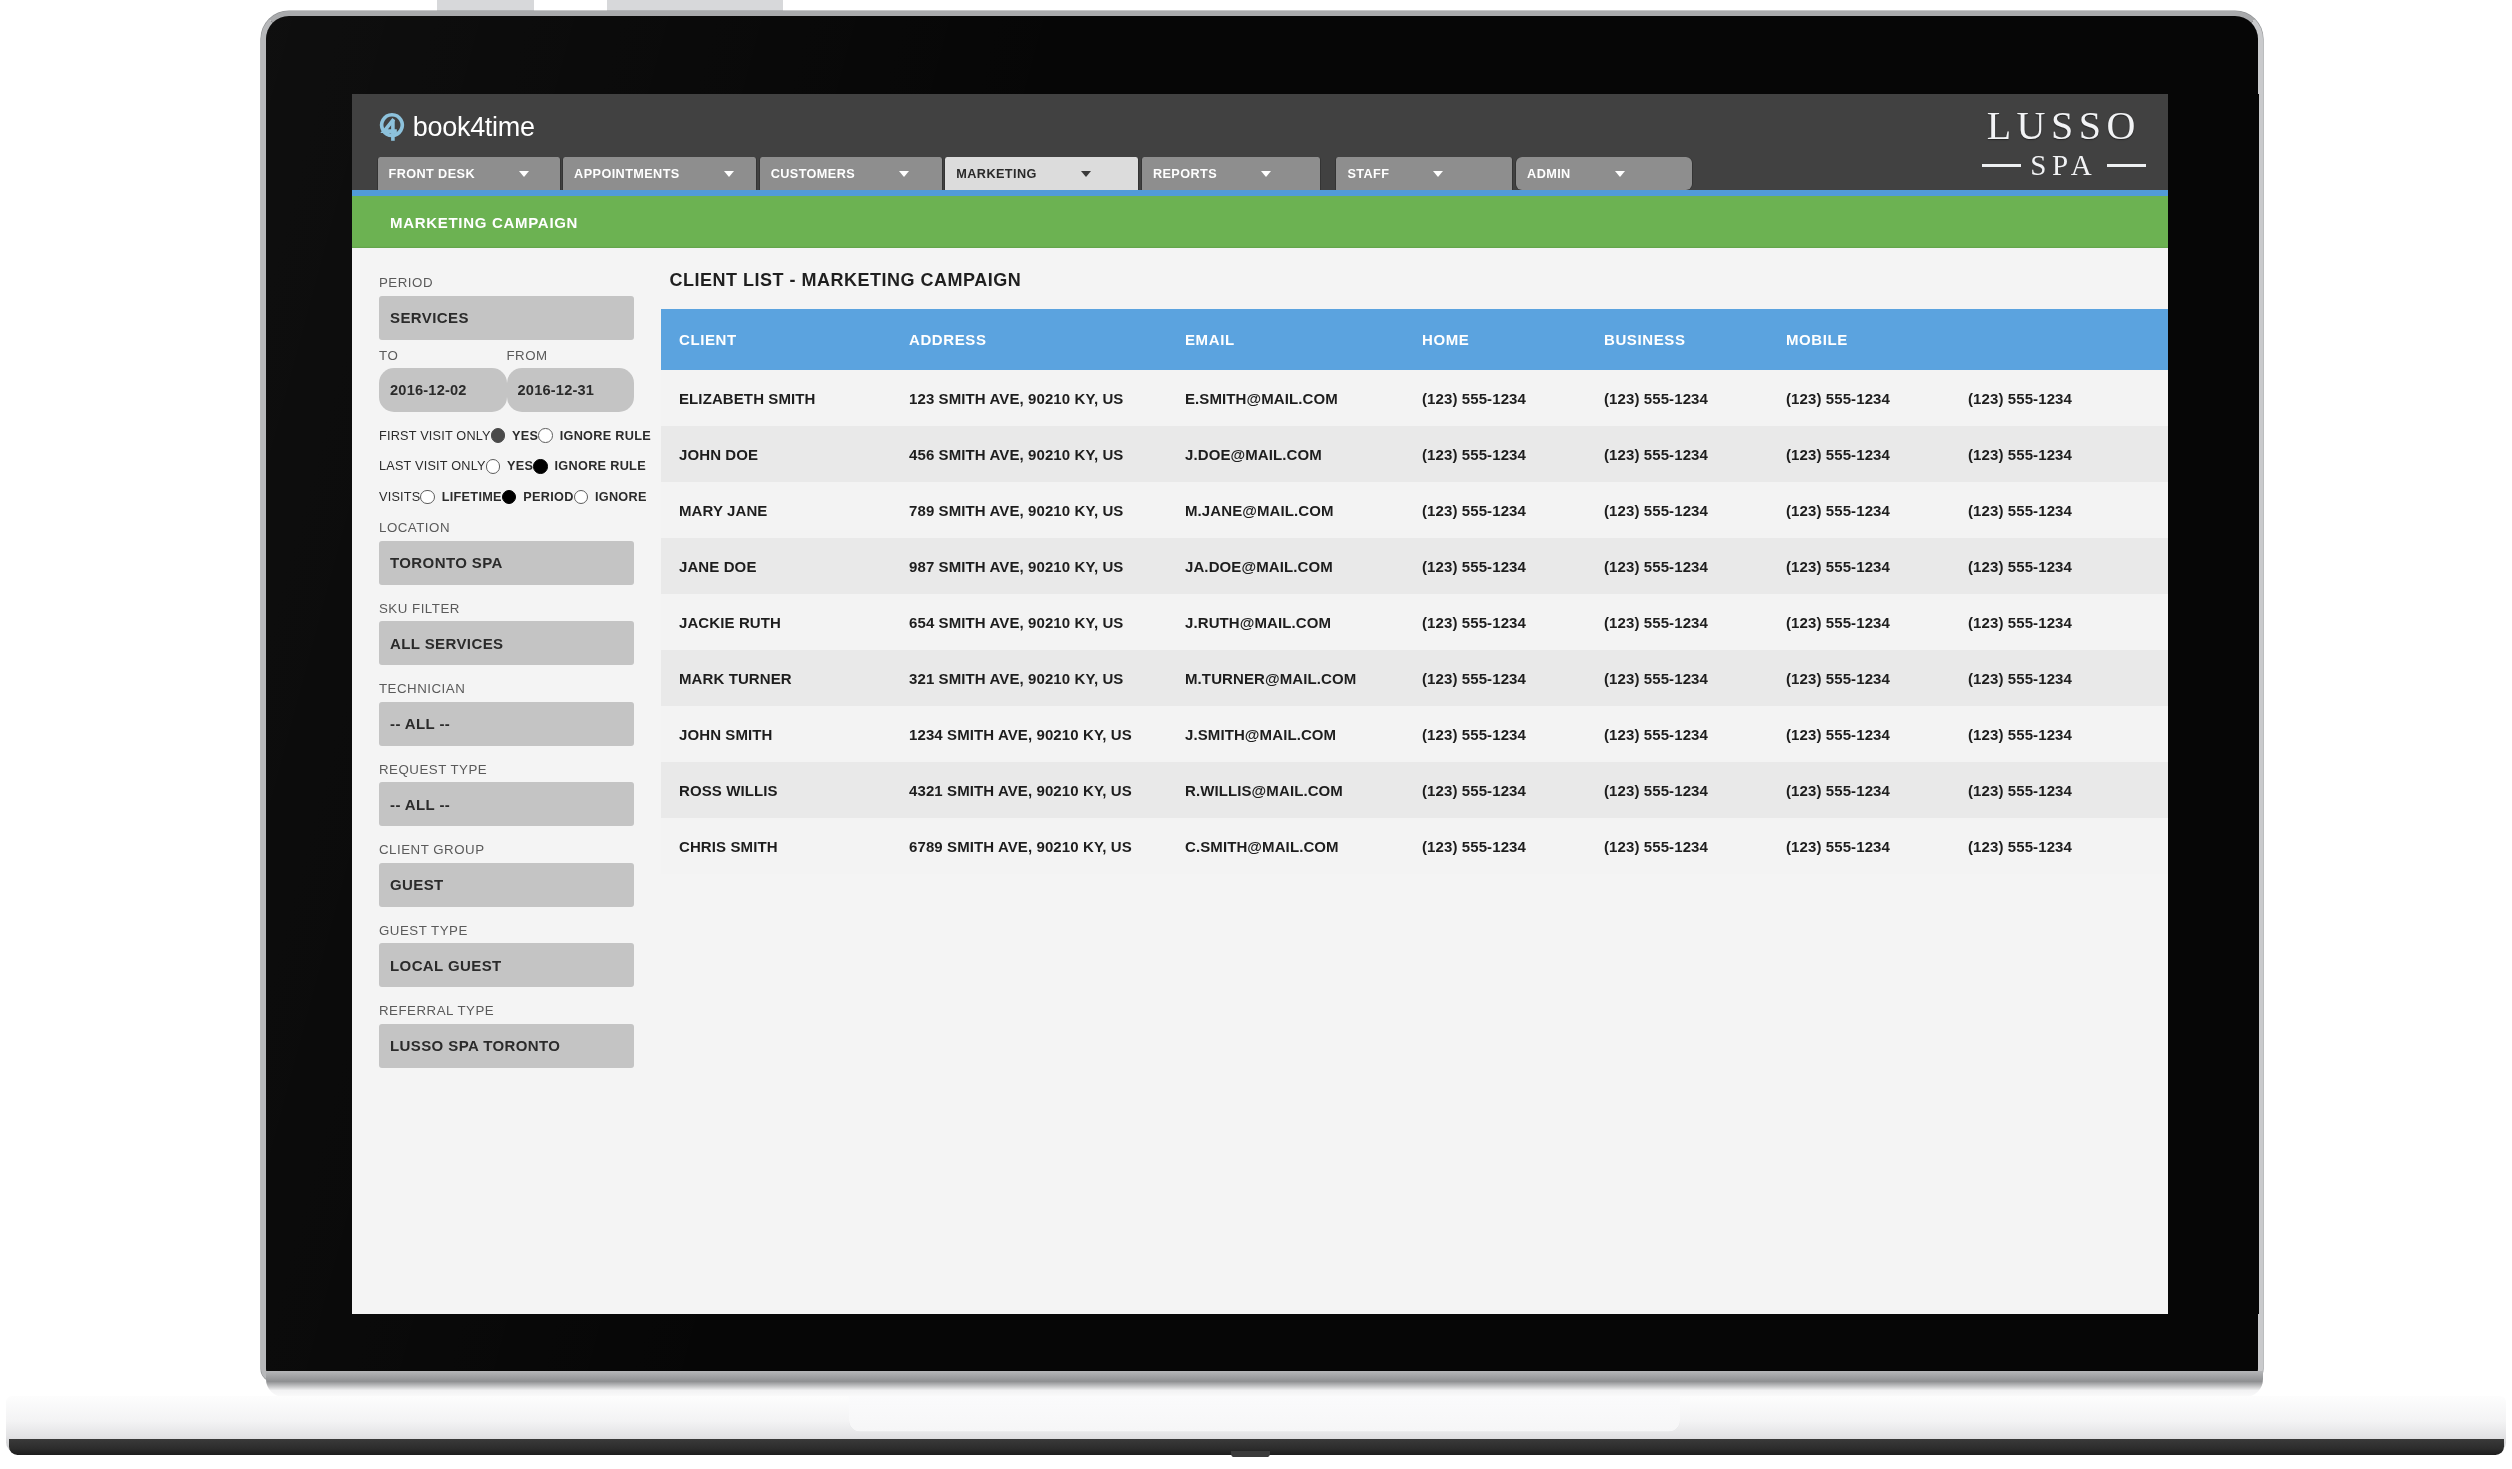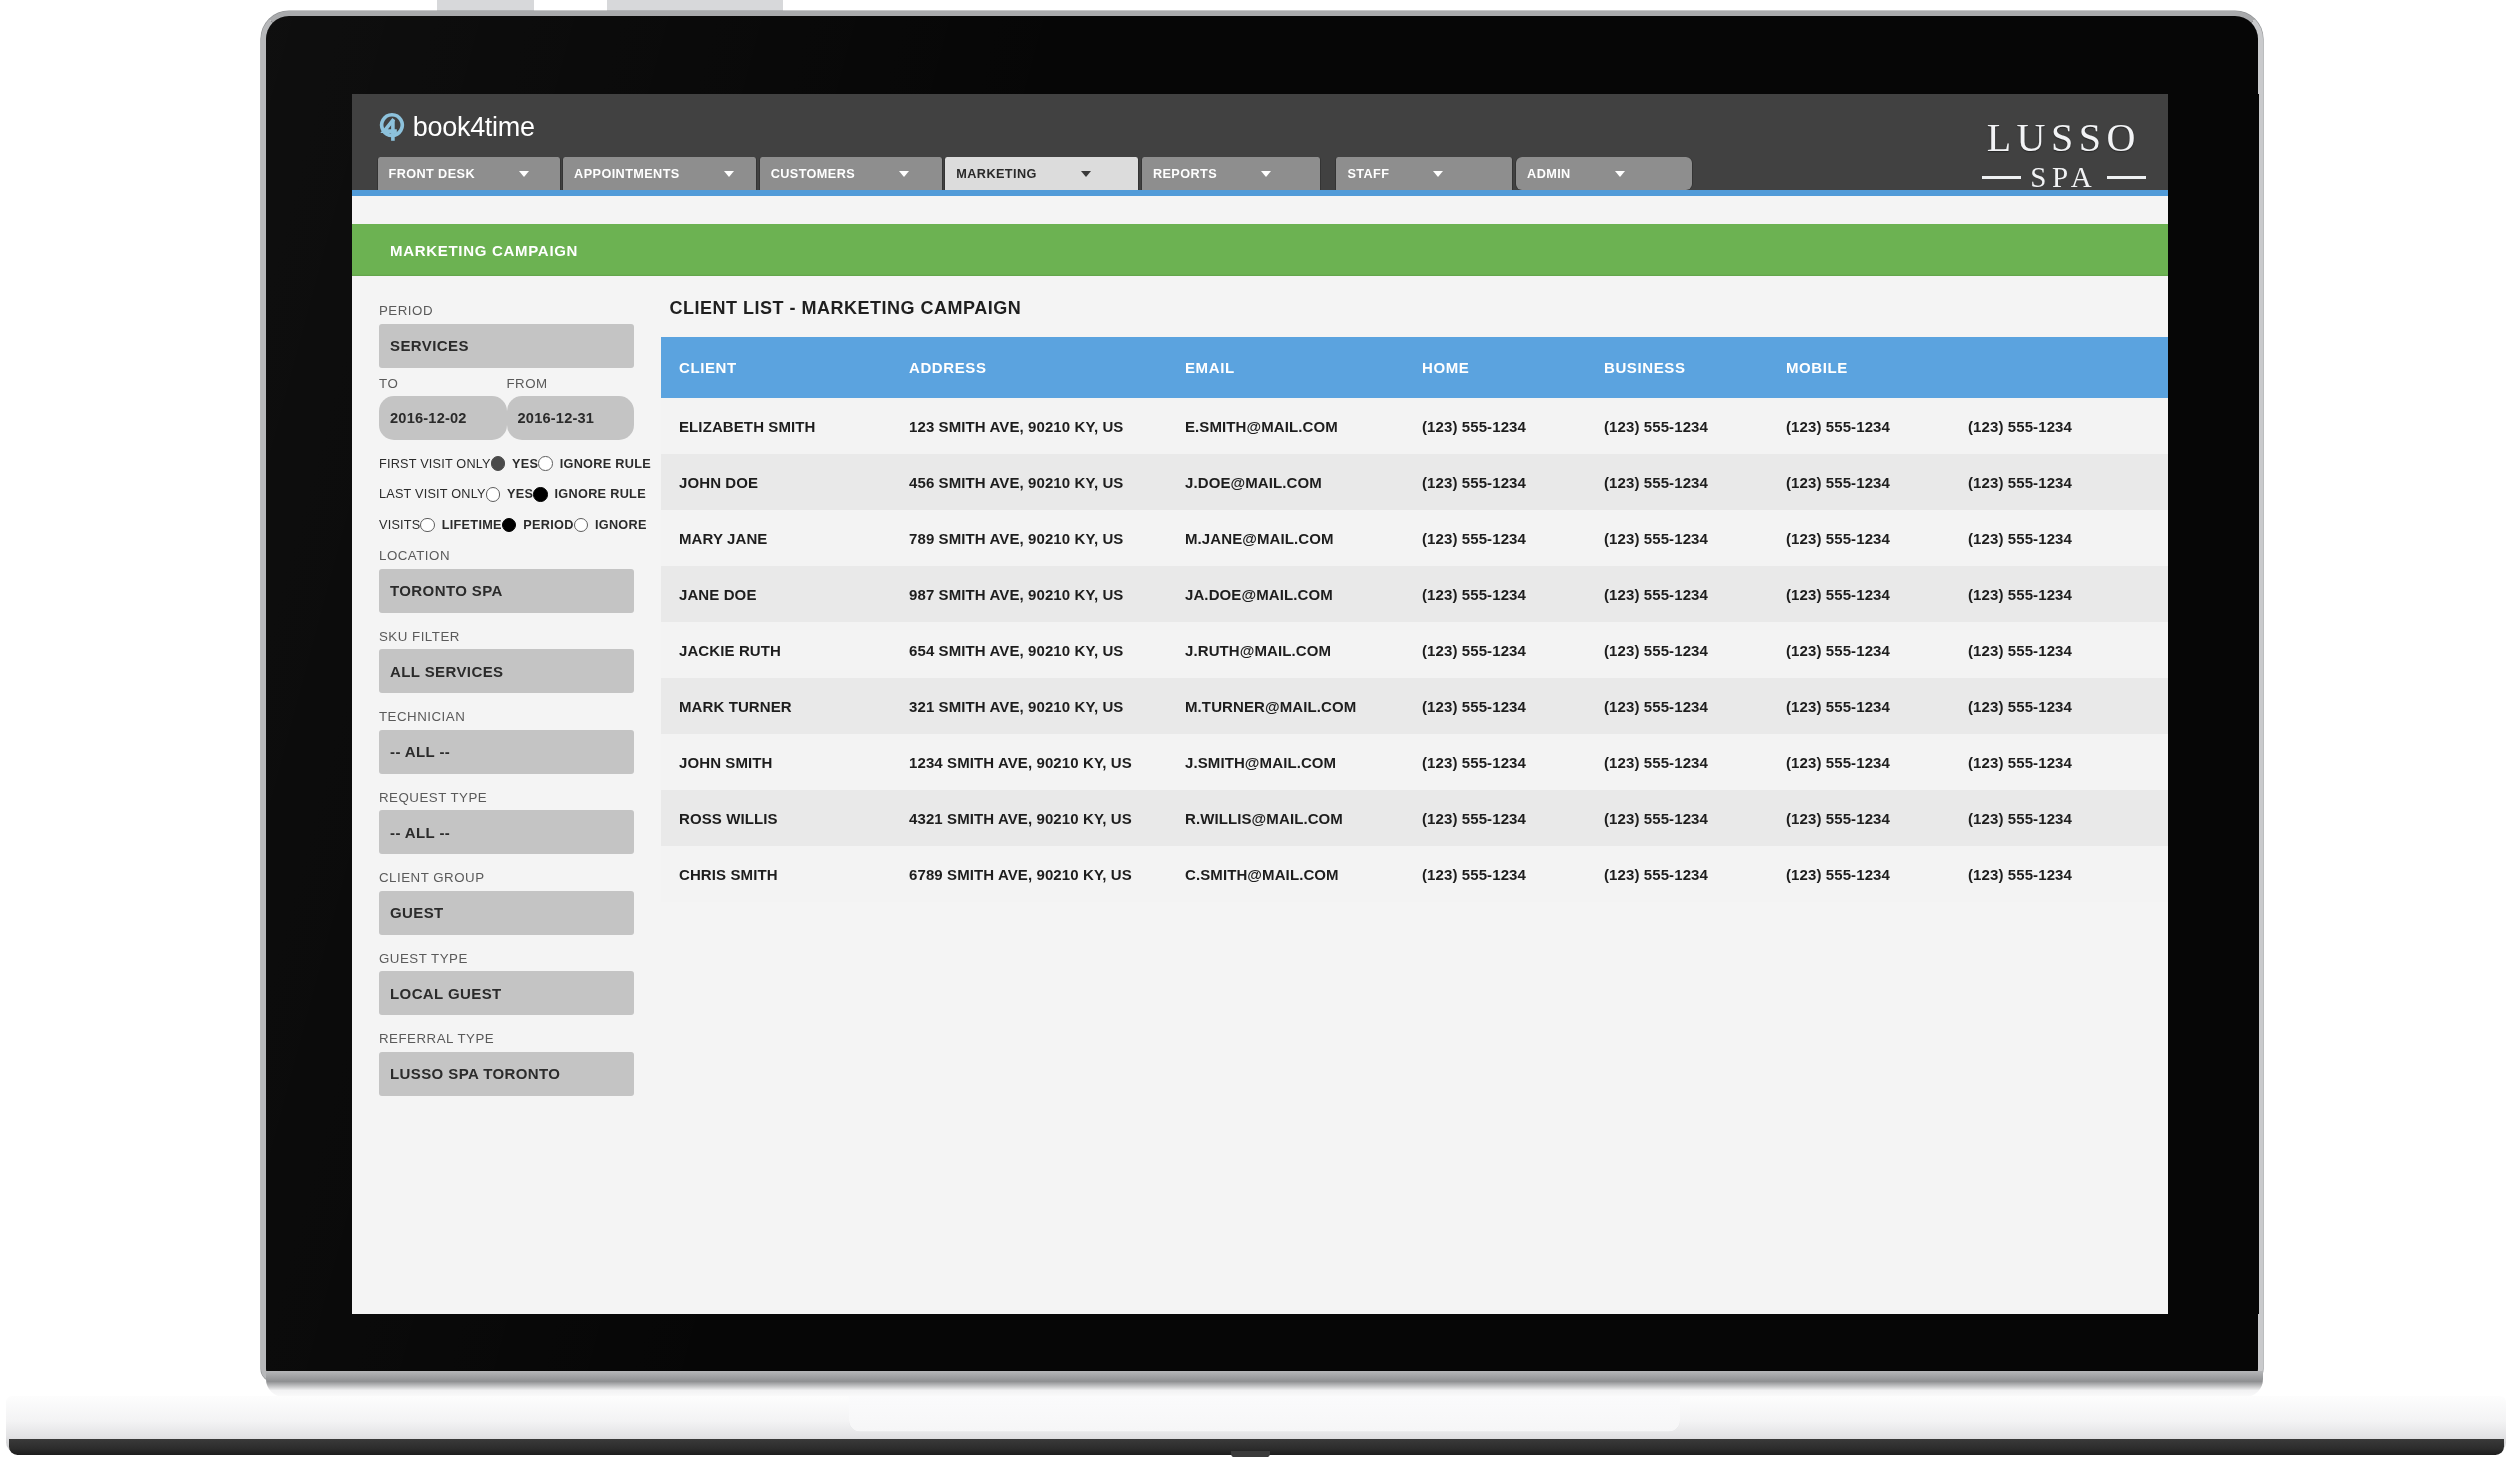--- a/index.html
+++ b/index.html
@@ -89,21 +89,21 @@
   .brand {
     position: absolute; left: 25.5px; top: 19.4px;
     display: flex; align-items: center; gap: 7.3px;
   }
   .brand-mark { width: 28px; height: 29px; display: block; }
   .brand-text {
     color: #ffffff; font-size: 27px; letter-spacing: -0.3px;
     font-weight: 400; line-height: 1;
   }
   .spa-logo {
-    position: absolute; right: 23px; top: 23px;
+    position: absolute; right: 23px; top: 11px;
     text-align: center; color: #f2f3f5;
   }
   .spa-logo .lusso {
     font-family: "Liberation Serif", serif;
     font-size: 40px; letter-spacing: 5.5px; line-height: 1.05;
     text-shadow: 0 0.6px 1.2px rgba(0,0,0,.45);
   }
   .spa-logo .sparow {
     display: flex; align-items: center; justify-content: center; gap: 9.7px;
     margin-top: 2.4px;
@@ -147,21 +147,20 @@
 
   .blue-underline { height: 6px; background: #519bd8; }
 
   
   .greenbar {
     height: 52px; background: #6cb252;
     display: flex; align-items: center;
     padding-left: 38px;
     color: #ffffff; font-size: 15px; font-weight: 700; letter-spacing: 0.7px;
     box-shadow: inset 0 -1.2px 0 rgba(0,0,0,0.07);
-    margin-top: 28px;
   }
 
   
   .body-area { display: flex; height: 1066px; background: #f4f4f4; }
 
   
   .sidebar { width: 309px; padding: 27px 27px 0 27px; }
   .field-label {
     font-size: 13.3px; color: #5a5a5a; font-weight: 400;
     letter-spacing: 0.5px; margin-bottom: 5.5px;

